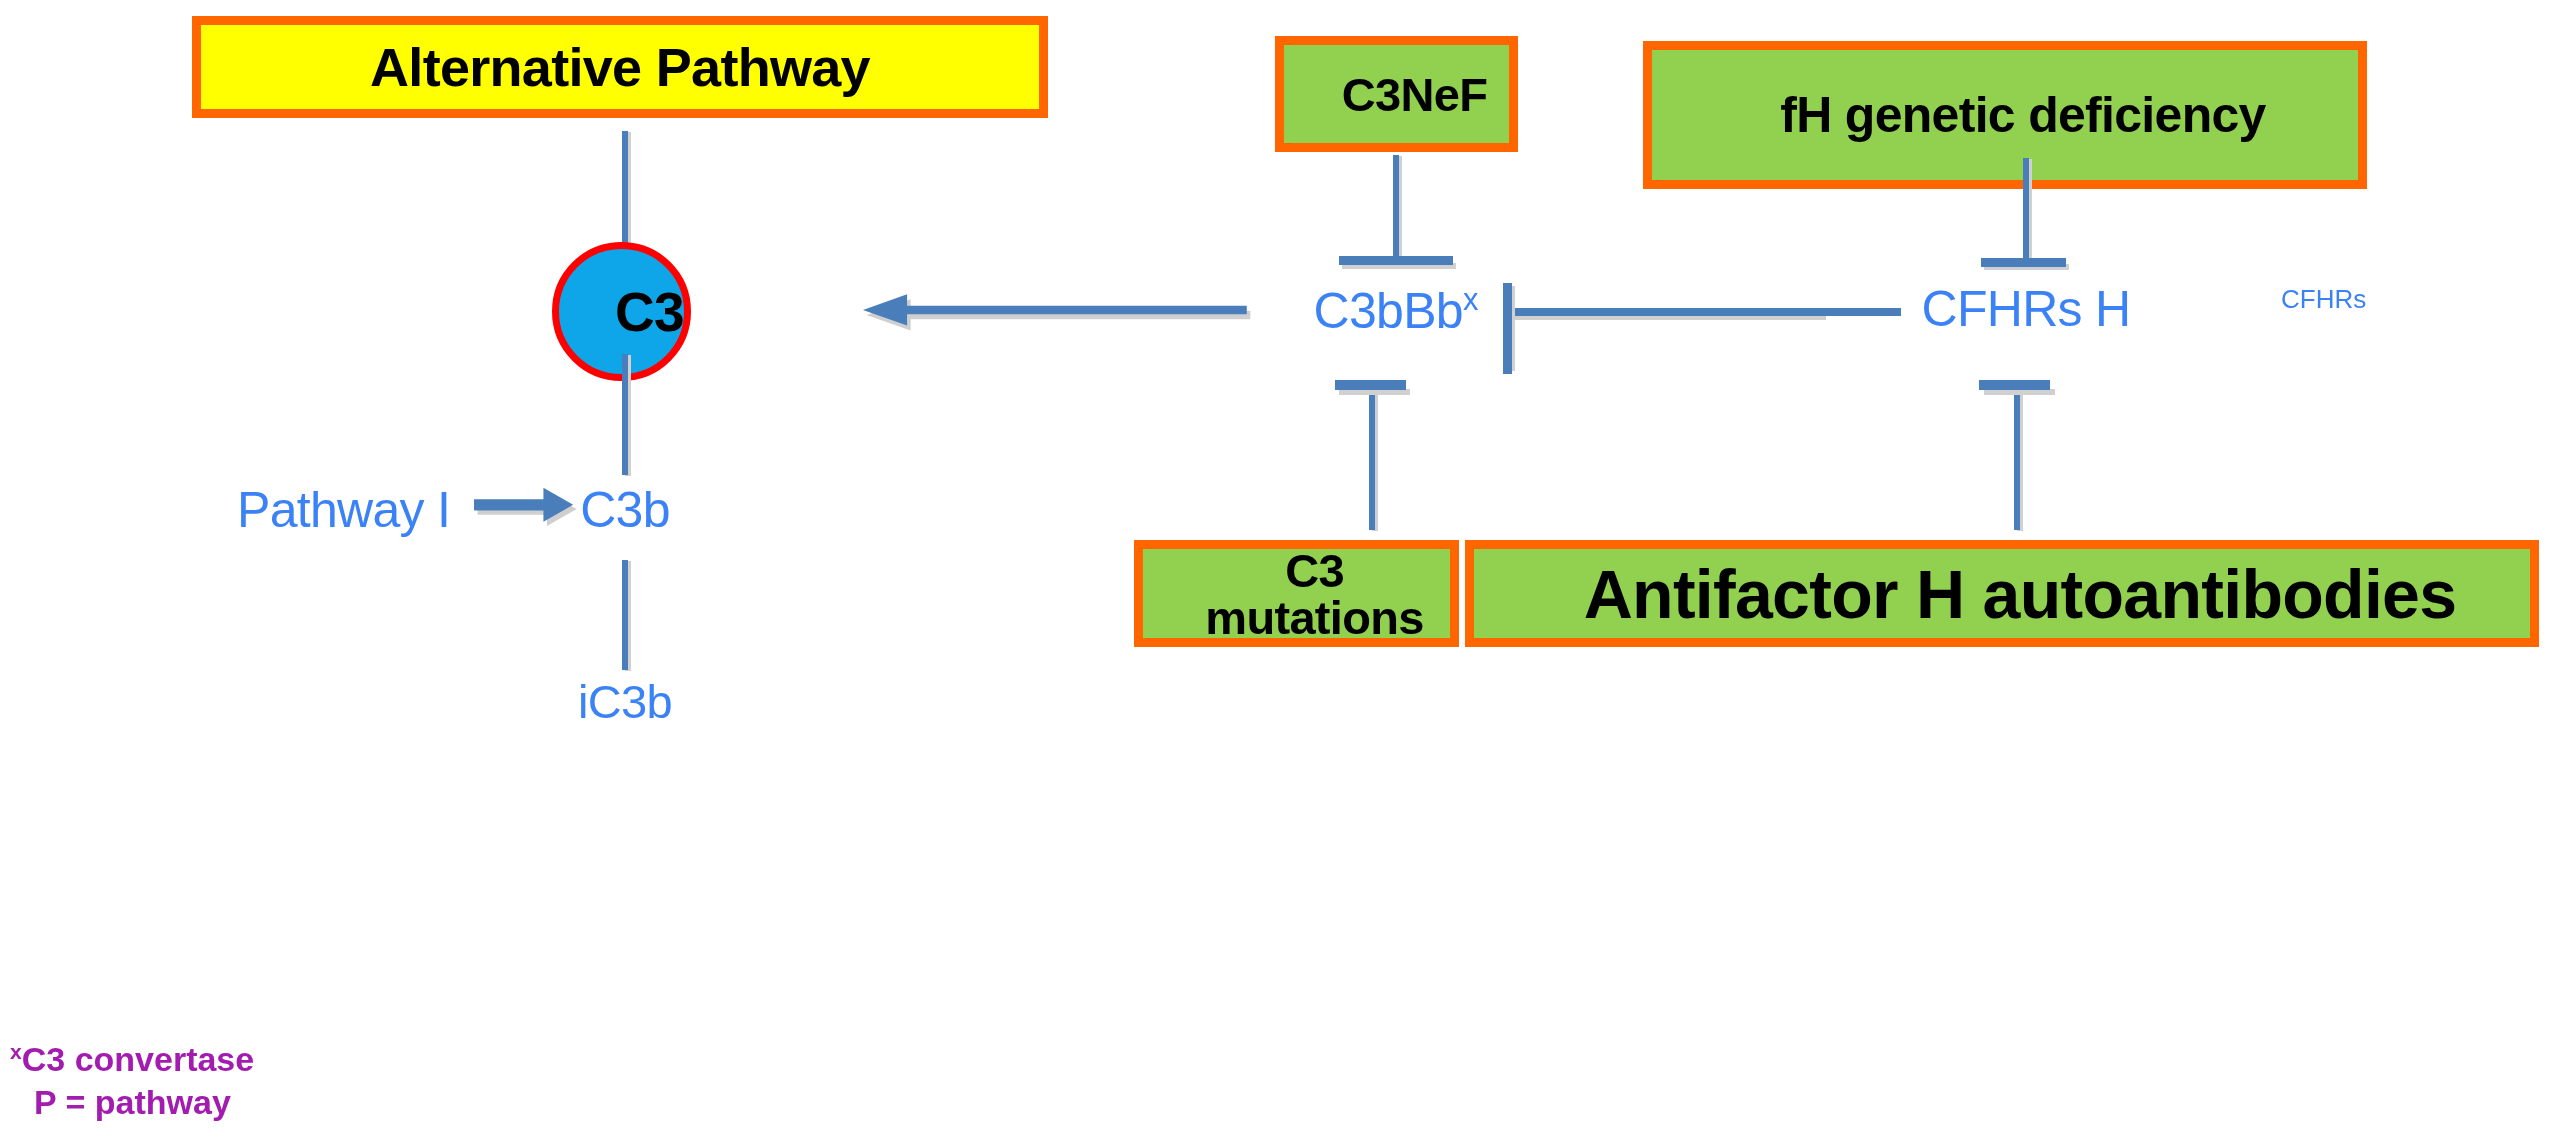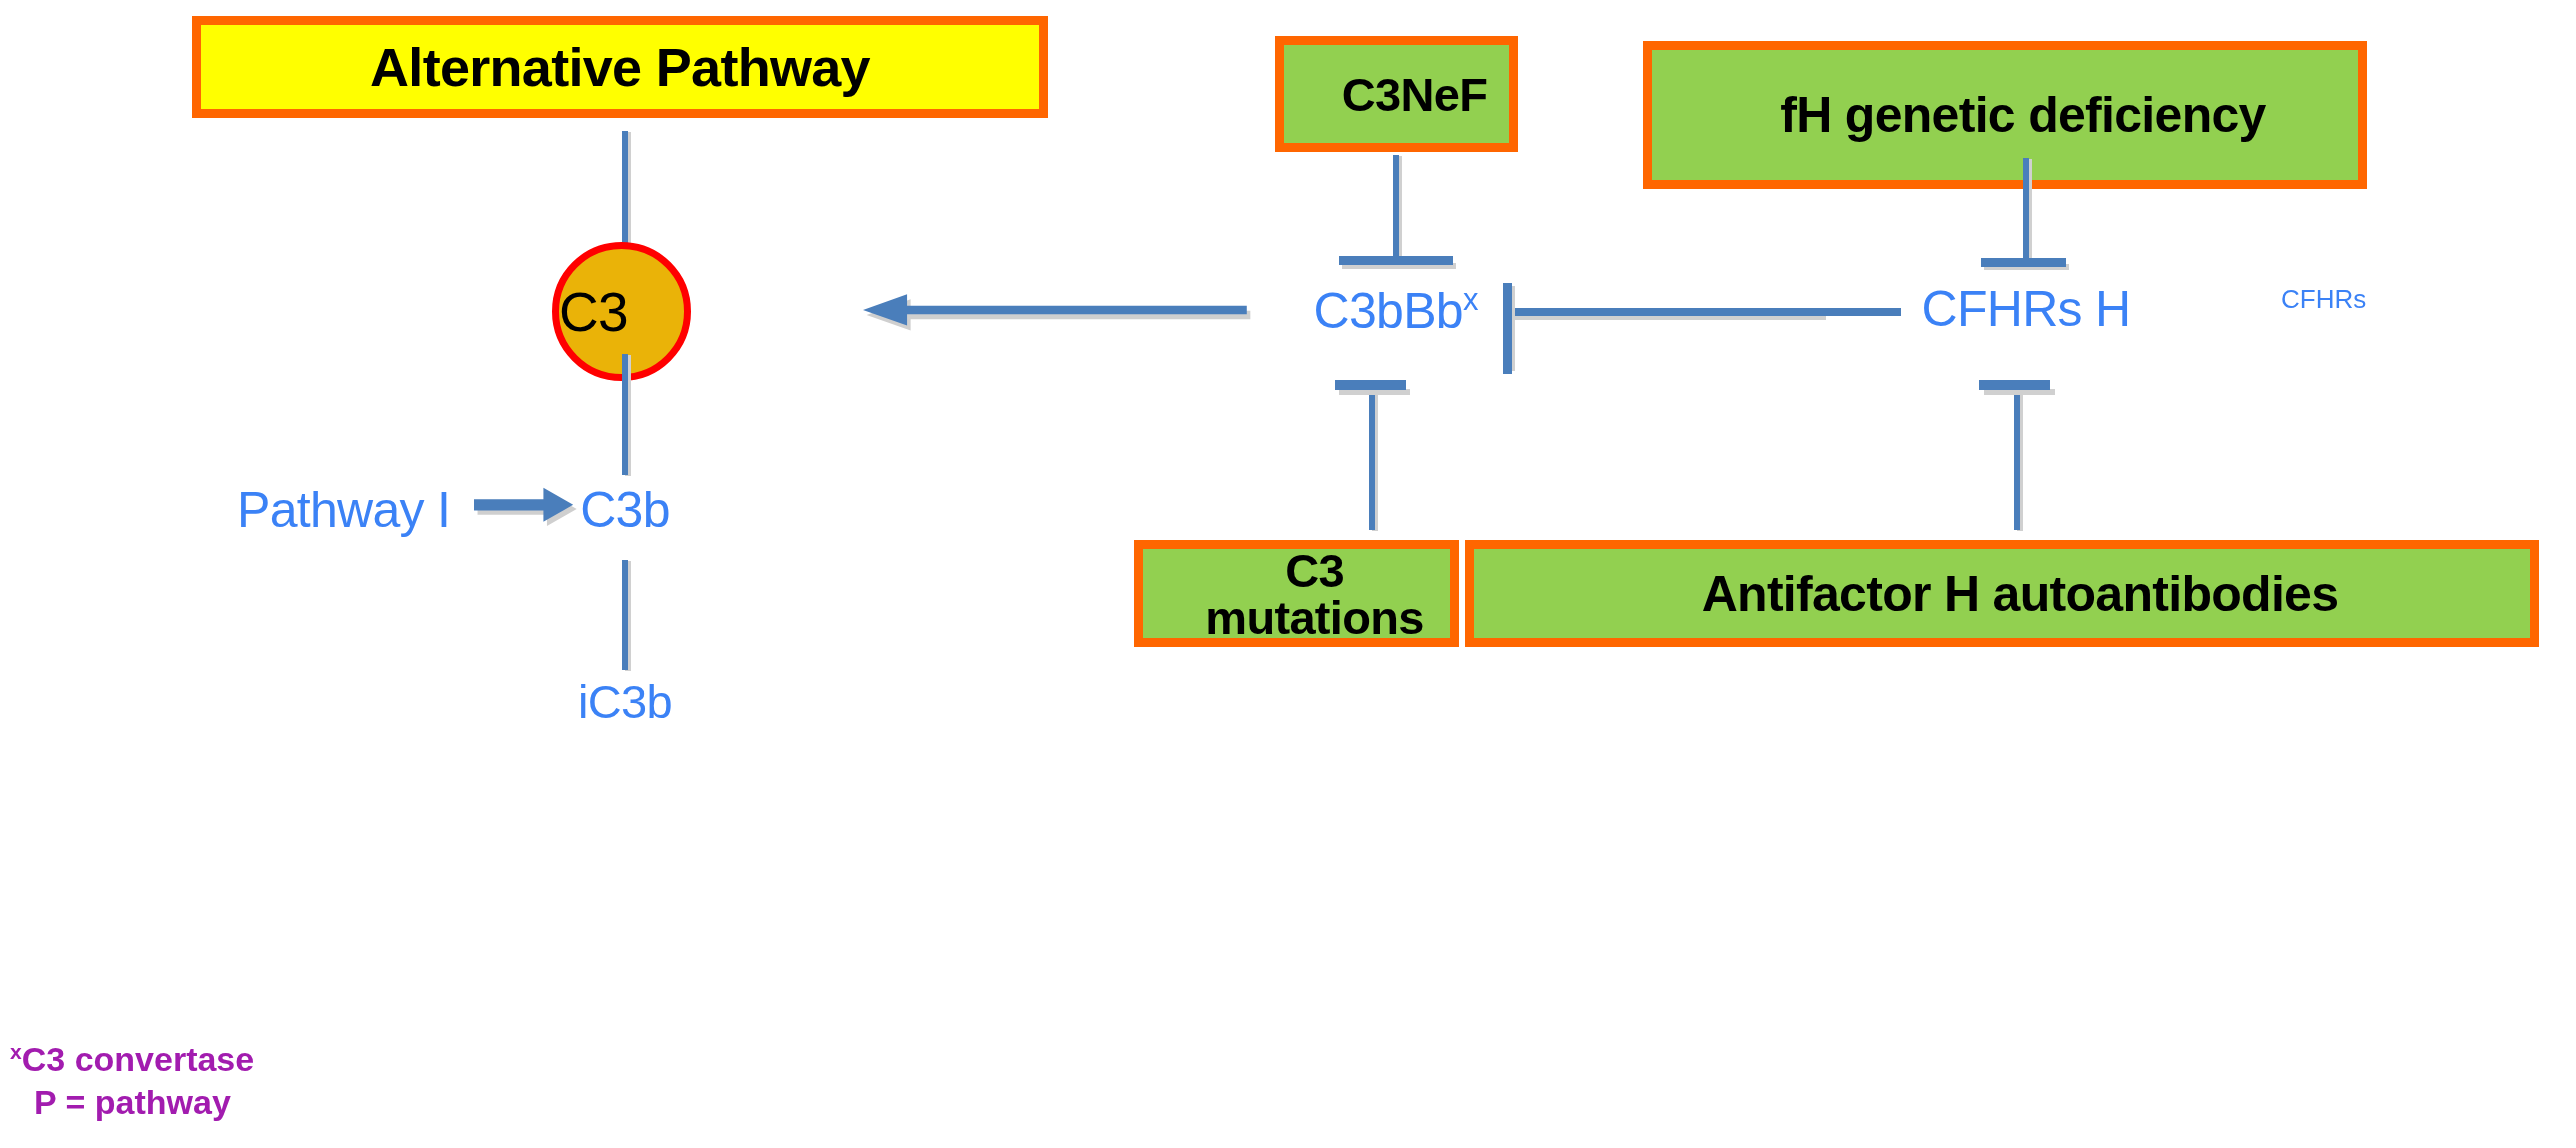--- a/index.html
+++ b/index.html
@@ -52,26 +52,26 @@
   .text-node.centered {
     transform: translateX(-50%);
   }
 
   
   .c3-circle {
     position: absolute;
     box-sizing: border-box;
     border: 7.8px solid #ff0000;
     border-radius: 50%;
-    background: #eab308;
+    background: #0ea5e9;
     display: flex;
     align-items: center;
-    justify-content: flex-start;
+    justify-content: flex-end;
     color: #000000;
-    font-weight: normal;
+    font-weight: bold;
     letter-spacing: -0.7px;
   }
 
   
   .conn {
     position: absolute;
     background: #4a7ebb;
   }
   .conn.vline {
     width: 6.4px;
@@ -205,21 +205,21 @@
 
   <div class="node-box box-green" style="left:1134px; top:540px; width:325px; height:107px; font-size:47px;">
     <span>C3 mutations</span>
   </div>
 
   <div class="conn-shadow" style="left:2017px; top:389px; width:6.4px; height:142px;"></div>
   <div class="conn vline" style="left:2014px; top:388px; height:142px;"></div>
   <div class="conn-shadow" style="left:1984px; top:389px; width:71px; height:6.4px;"></div>
   <div class="tbar" style="left:1979px; top:380px; width:71px; height:10px;"></div>
 
-  <div class="node-box box-green" style="left:1465px; top:540px; width:1074px; height:107px; font-size:50px;">
+  <div class="node-box box-green" style="left:1465px; top:540px; width:1074px; height:107px; font-size:68px;">
     <span>Antifactor H autoantibodies</span>
   </div>
 
   <div class="footnote" style="left:10px; top:1038px; font-size:34px;">
     <div>
       <span class="sup-x">x</span><span>C3 convertase</span>
     </div>
     <div style="padding-left:24px;">
       <span>P = pathway</span>
     </div>

